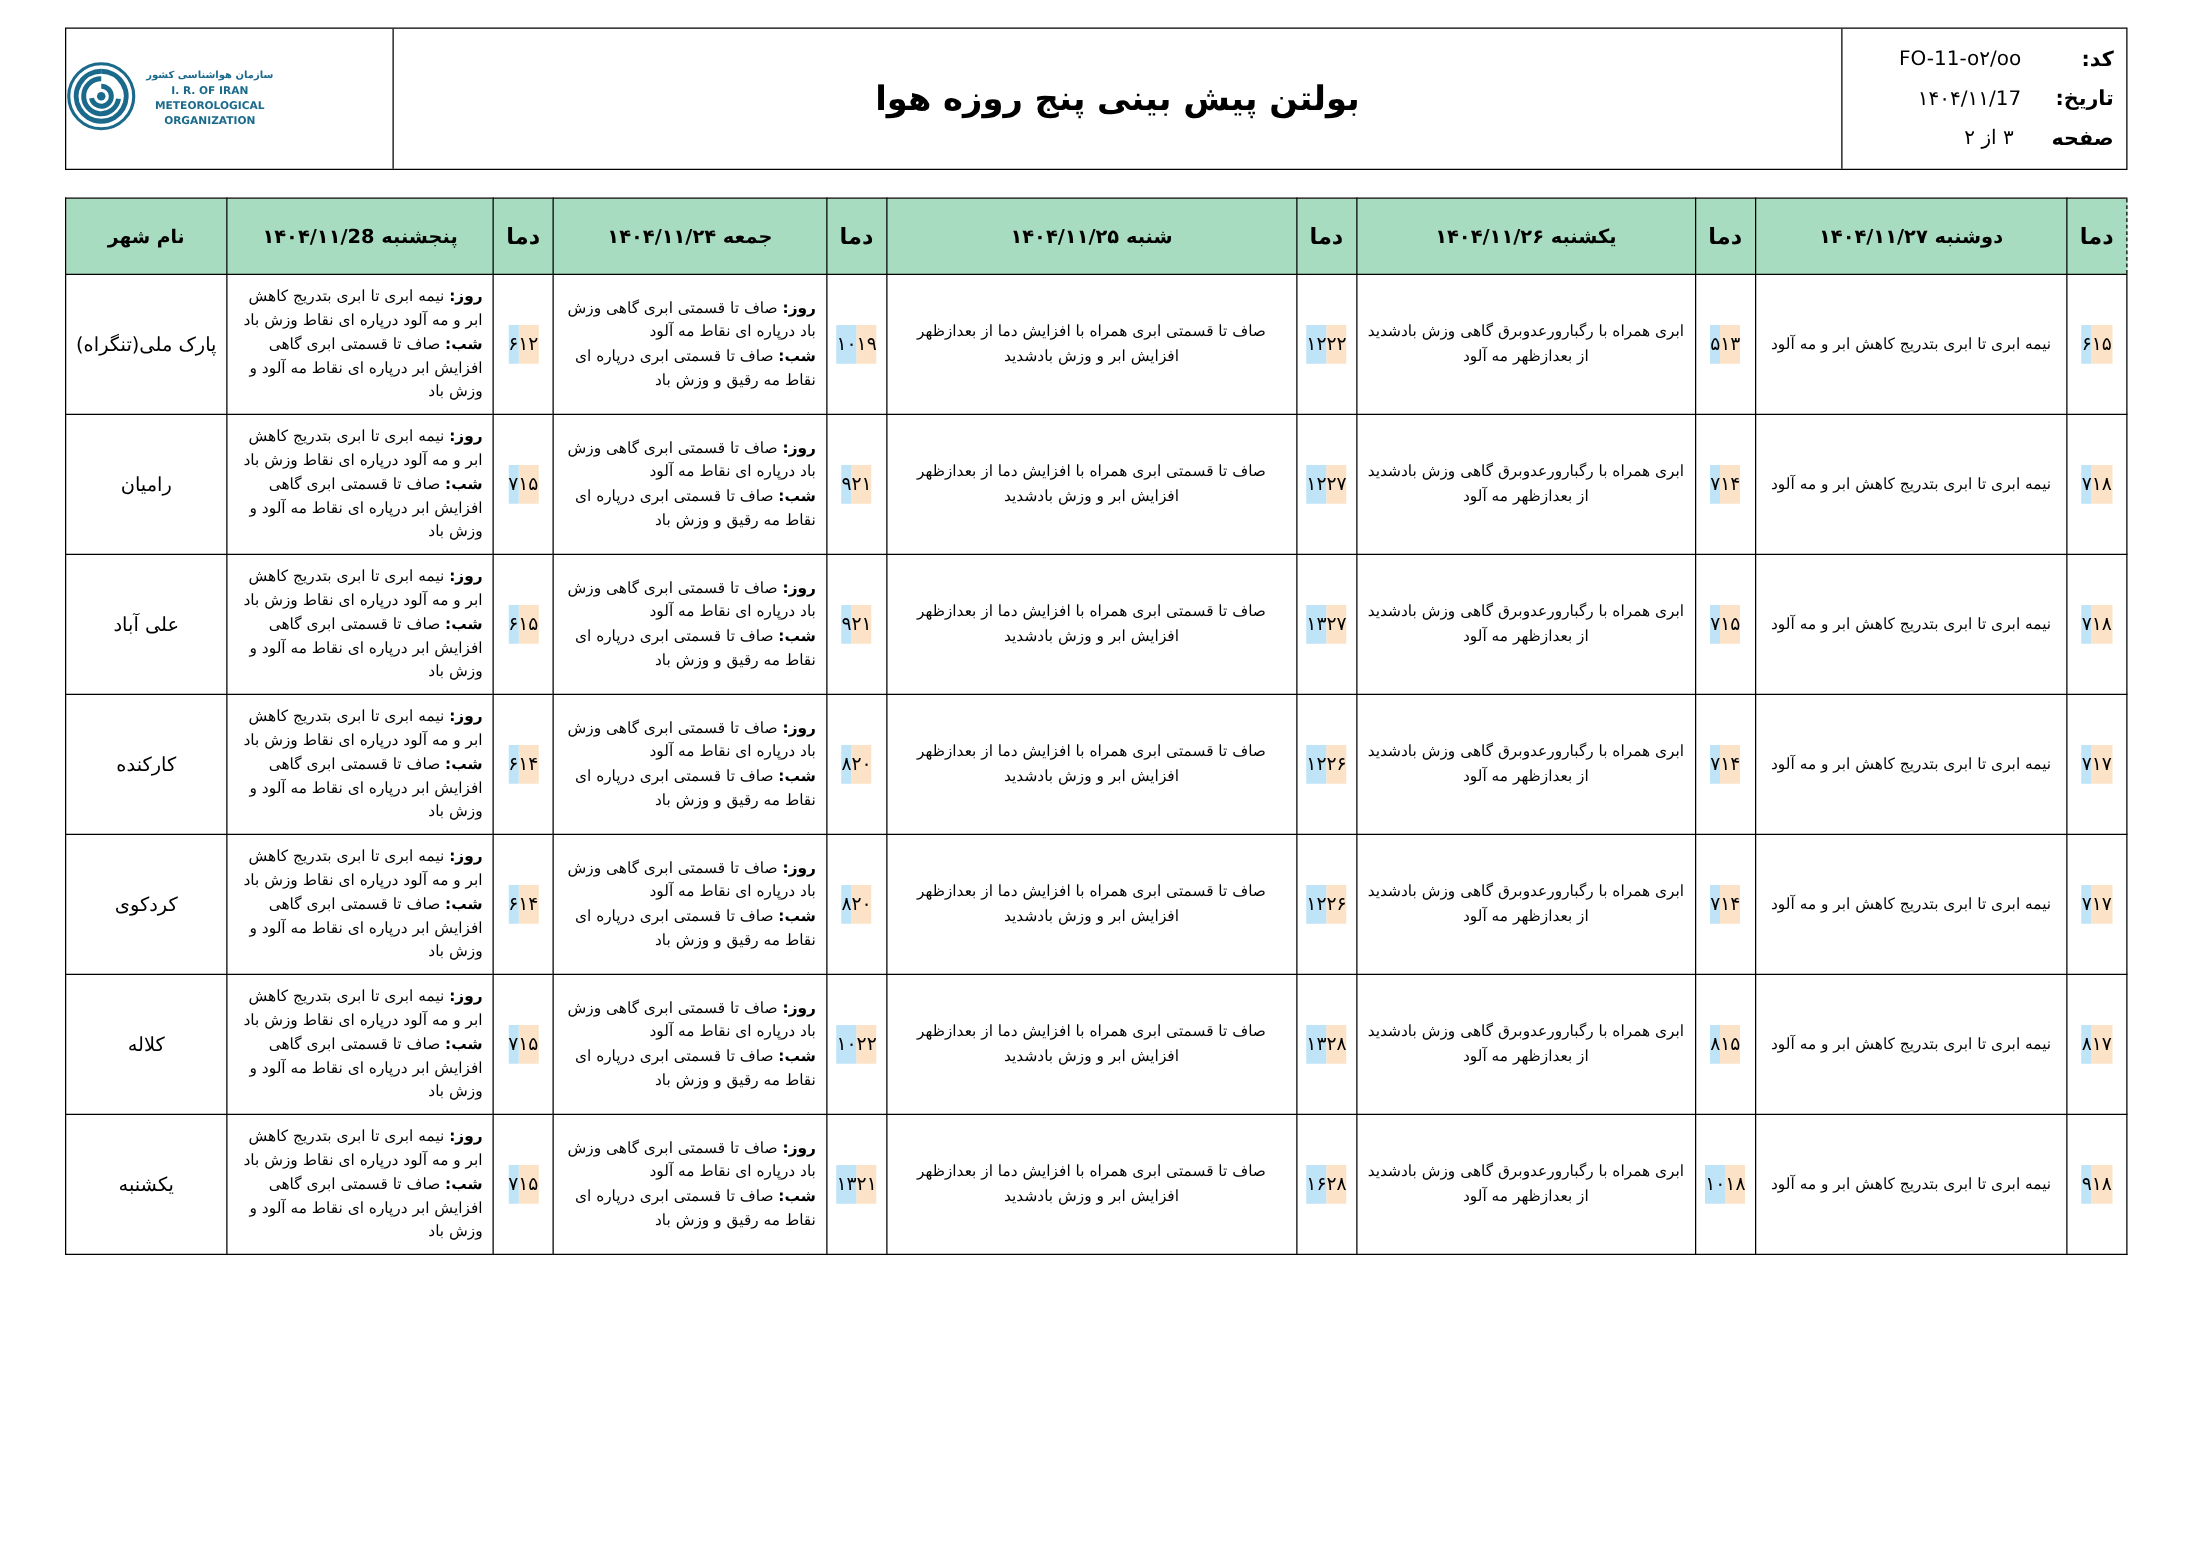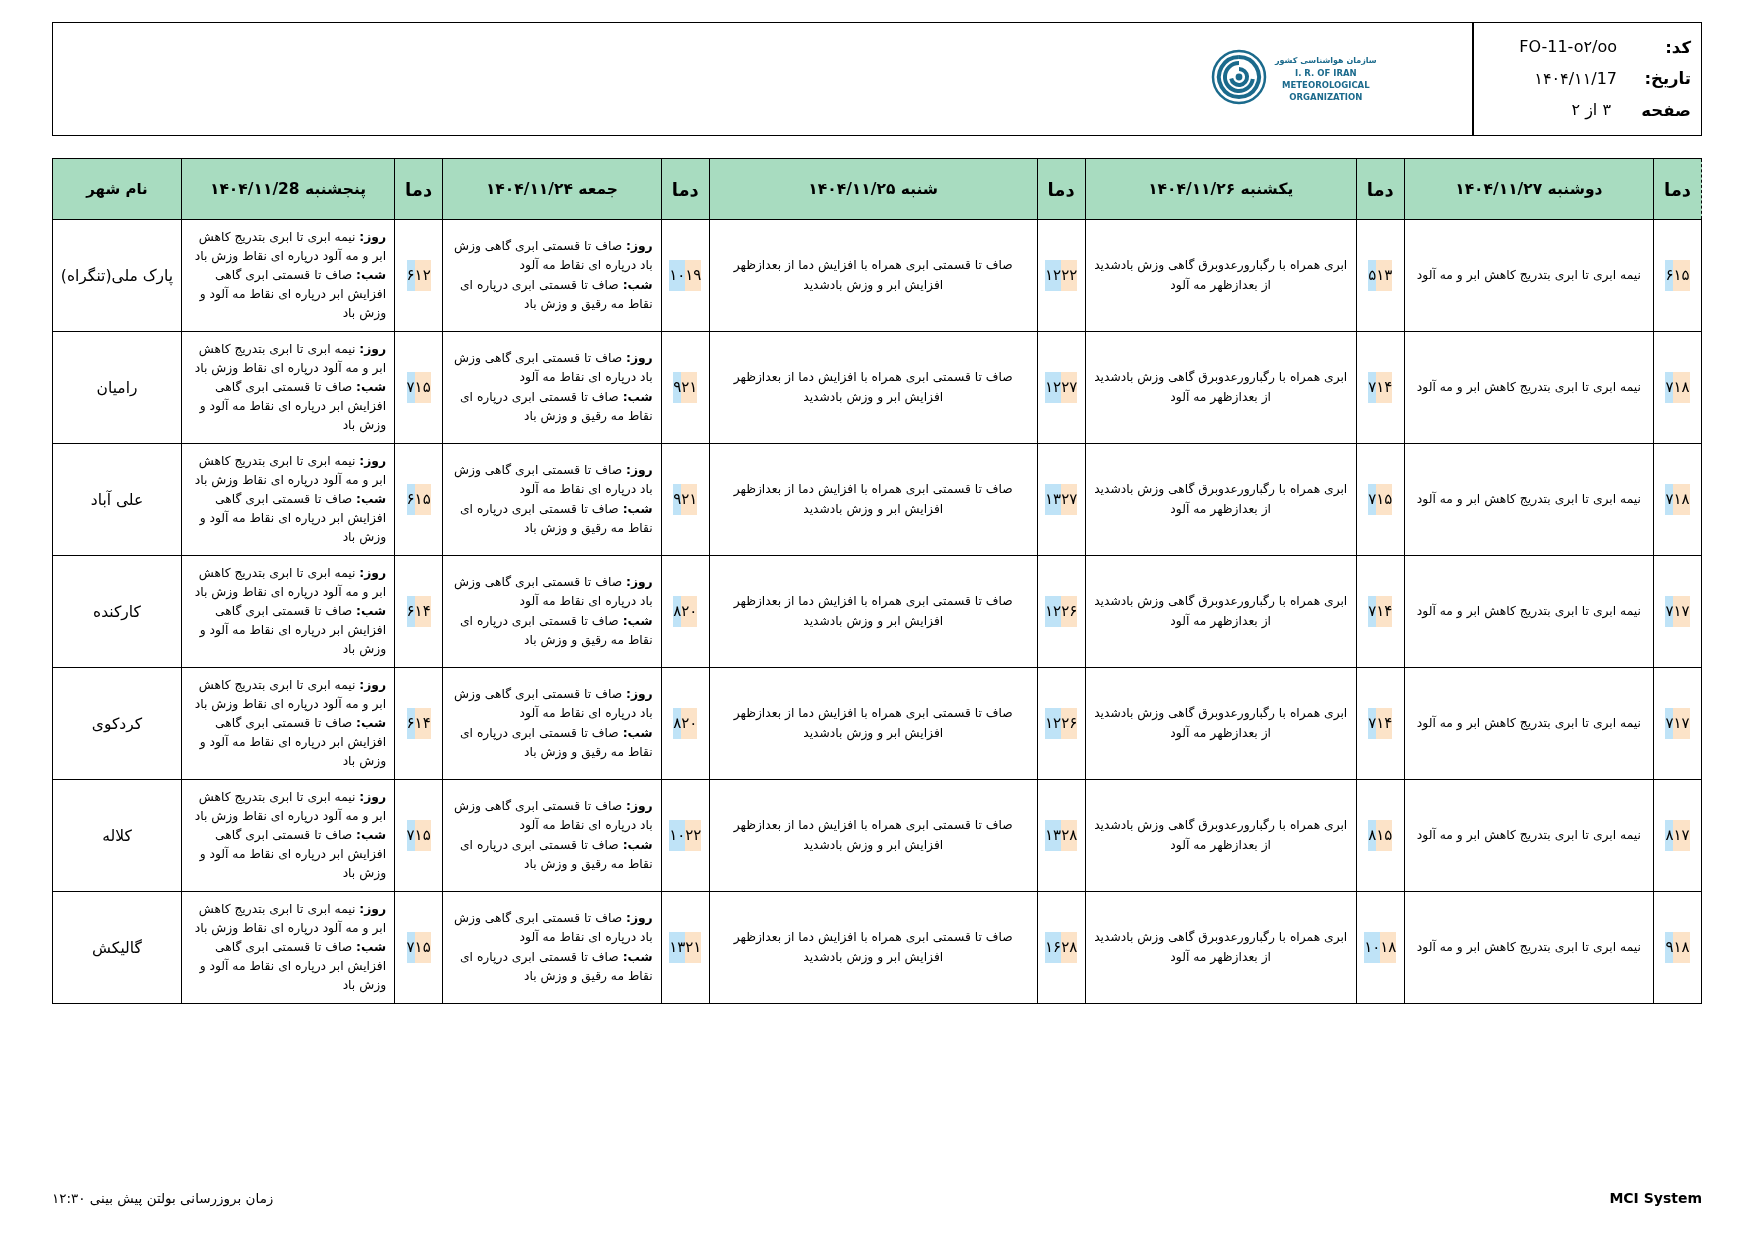--- a/index.html
+++ b/index.html
@@ -220,20 +220,21 @@
       <div class="row page-row">
         <span class="lbl">صفحه</span>
         <span class="pagenums">
           <span>۳</span>
           <span>از</span>
           <span>۲</span>
         </span>
       </div>
     </div>
 
+    <div class="hdr-title">بولتن پیش بینی پنج روزه هوا</div>
 
     <div class="hdr-logo">
       <div class="logo-box">
         <span>
           <svg width="56" height="56" viewBox="0 0 56 56" aria-hidden="true">
             <circle cx="28" cy="28" r="26" fill="none" stroke="#1b6a8c" stroke-width="2.5"></circle>
             <path d="M28 8 a20 20 0 1 1 -0.1 0" fill="none" stroke="#1b6a8c" stroke-width="4"></path>
             <path d="M28 14 a14 14 0 1 0 13.8 16" fill="none" stroke="#1b6a8c" stroke-width="4"></path>
             <path d="M28 20 a8 8 0 1 1 -7.8 9.5" fill="none" stroke="#1b6a8c" stroke-width="4"></path>
             <circle cx="28" cy="28" r="3.4" fill="#1b6a8c"></circle>
@@ -618,23 +619,19 @@
             <div class="tcell">
               <div class="tmax">۱۵</div>
               <div class="tspacer"></div>
               <div class="tmin">۷</div>
             </div>
           </td>
           <td class="desc rich">
             <div><b>روز:</b> نیمه ابری تا ابری بتدریج کاهش ابر و مه آلود درپاره ای نقاط وزش باد</div>
             <div><b>شب:</b> صاف تا قسمتی ابری گاهی افزایش ابر درپاره ای نقاط مه آلود و وزش باد</div>
           </td>
-          <td class="city">گالیکش</td>
+          <td class="city">یکشنبه</td>
         </tr>
       </tbody>
   </table>
 
-  <div class="footer">
-    <div class="right-item">زمان بروزرسانی بولتن پیش بینی   ۱۲:۳۰</div>
-    <div class="left-item">MCI System</div>
-  </div>
 
 </div>
 
 </body></html>

